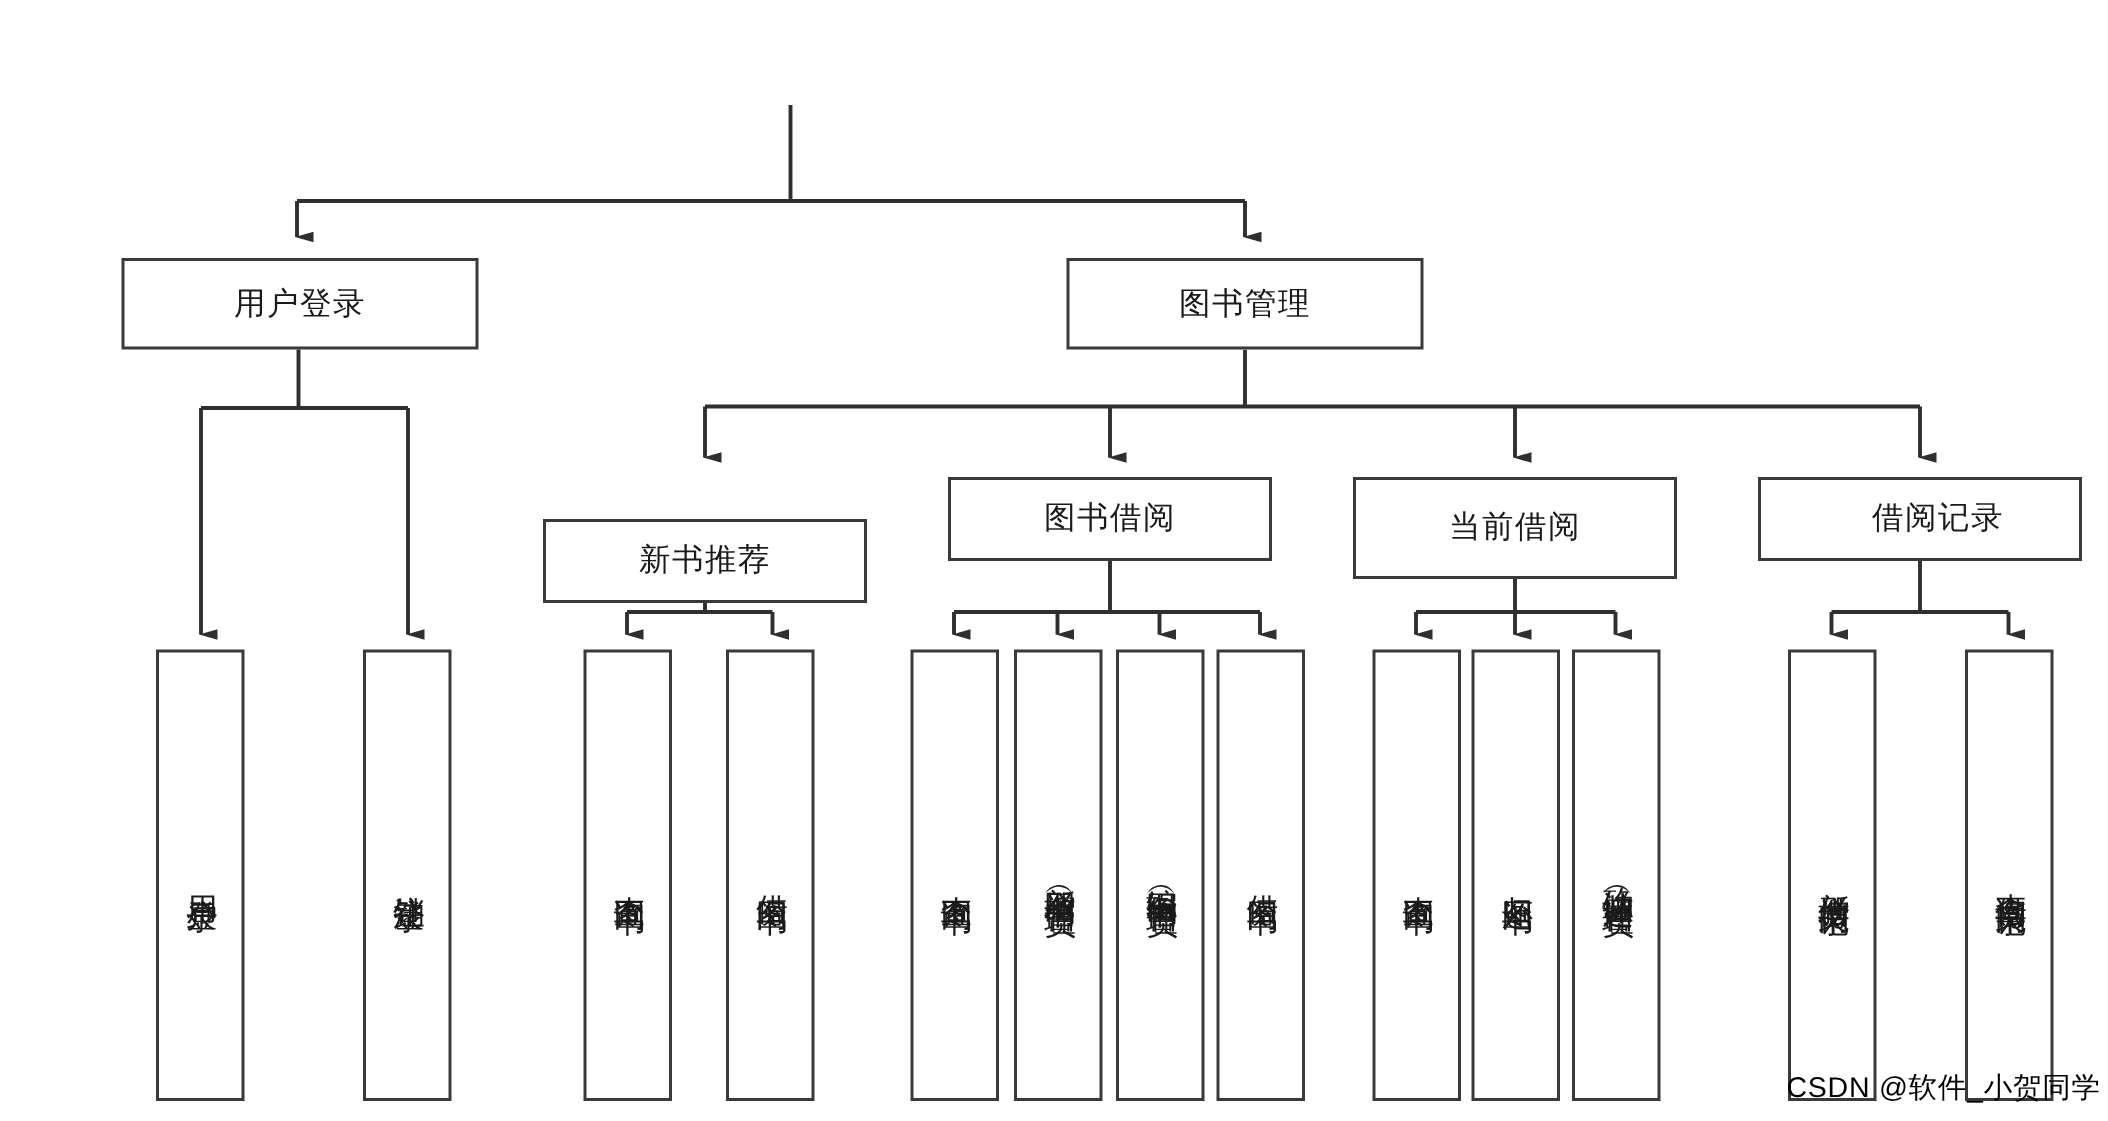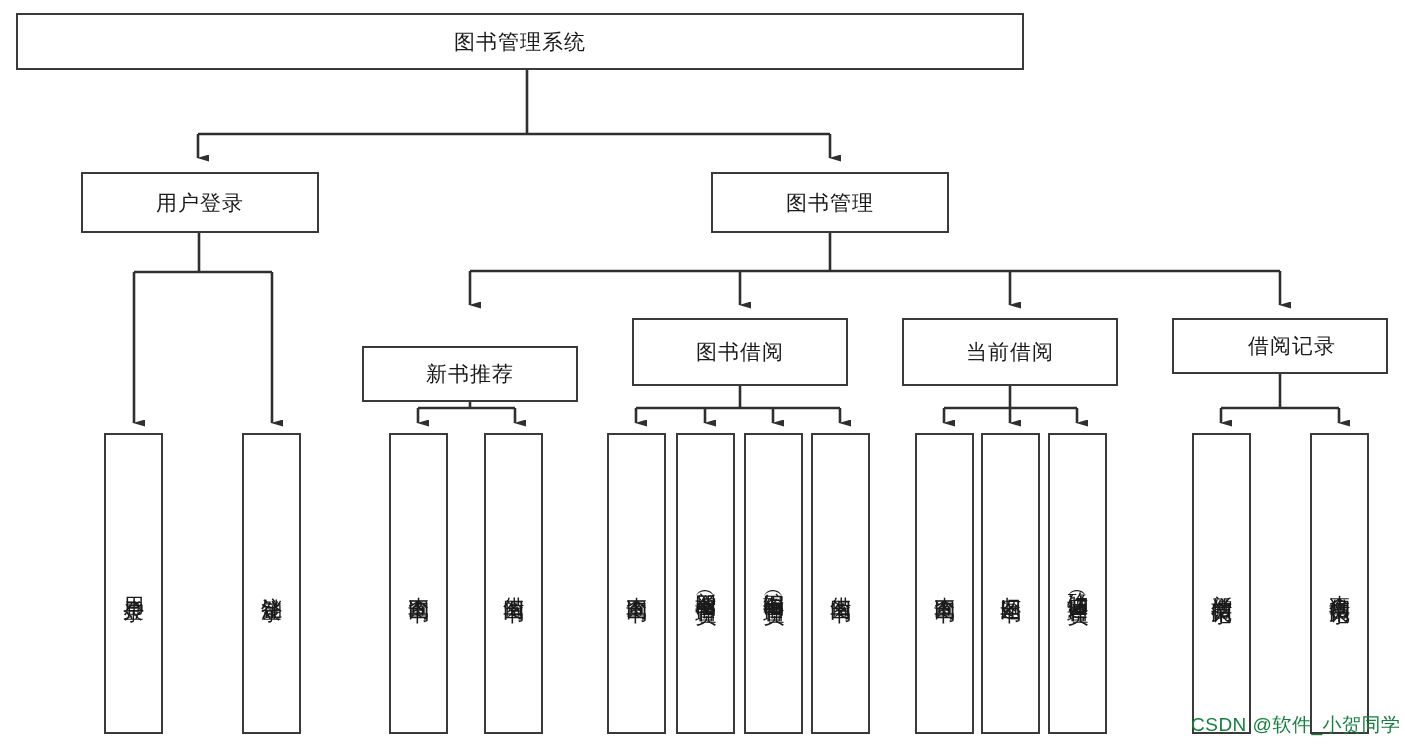--- a/index.html
+++ b/index.html
@@ -53,21 +53,21 @@
     writing-mode: vertical-rl;
     text-orientation: upright;
     display: block;
     white-space: nowrap;
   }
   #watermark {
     position: absolute;
     left: 1191px;
     top: 712px;
     font-size: 19px;
-    color: #15803d;
+    color: #000000;
     white-space: nowrap;
     letter-spacing: 0.5px;
   }
 </style>
 </head>
 <body>
 
 <div id="canvas">
 
   <svg class="links" viewBox="0 0 1405 747">
@@ -114,35 +114,32 @@
       <path d="M1010,408 L1010,423" marker-end="url(#arrow)"></path>
       <path d="M1077,408 L1077,423" marker-end="url(#arrow)"></path>
 
       <path d="M1280,374 L1280,408"></path>
       <path d="M1221,408 L1339,408"></path>
       <path d="M1221,408 L1221,423" marker-end="url(#arrow)"></path>
       <path d="M1339,408 L1339,423" marker-end="url(#arrow)"></path>
     </g>
   </svg>
 
-  <div class="node horiz" style="left:16px; top:13px; width:1008px; height:57px;">
-    <span>图书管理系统</span>
-  </div>
 
   <div class="node horiz" style="left:81px; top:172px; width:238px; height:61px;">
     <span>用户登录</span>
   </div>
   <div class="node horiz" style="left:711px; top:172px; width:238px; height:61px;">
     <span>图书管理</span>
   </div>
 
   <div class="node horiz" style="left:362px; top:318px; width:216px; height:56px;margin-top:28px;">
     <span>新书推荐</span>
   </div>
-  <div class="node horiz" style="left:632px; top:318px; width:216px; height:68px;text-align:center;">
+  <div class="node horiz" style="left:632px; top:318px; width:216px; height:56px;text-align:center;">
     <span>图书借阅</span>
   </div>
   <div class="node horiz" style="left:902px; top:318px; width:216px; height:68px;">
     <span>当前借阅</span>
   </div>
   <div class="node horiz" style="left:1172px; top:318px; width:216px; height:56px;padding-left:24px;">
     <span>借阅记录</span>
   </div>
 
   <div class="node vert" style="left:104px; top:433px; width:59px; height:301px;">

